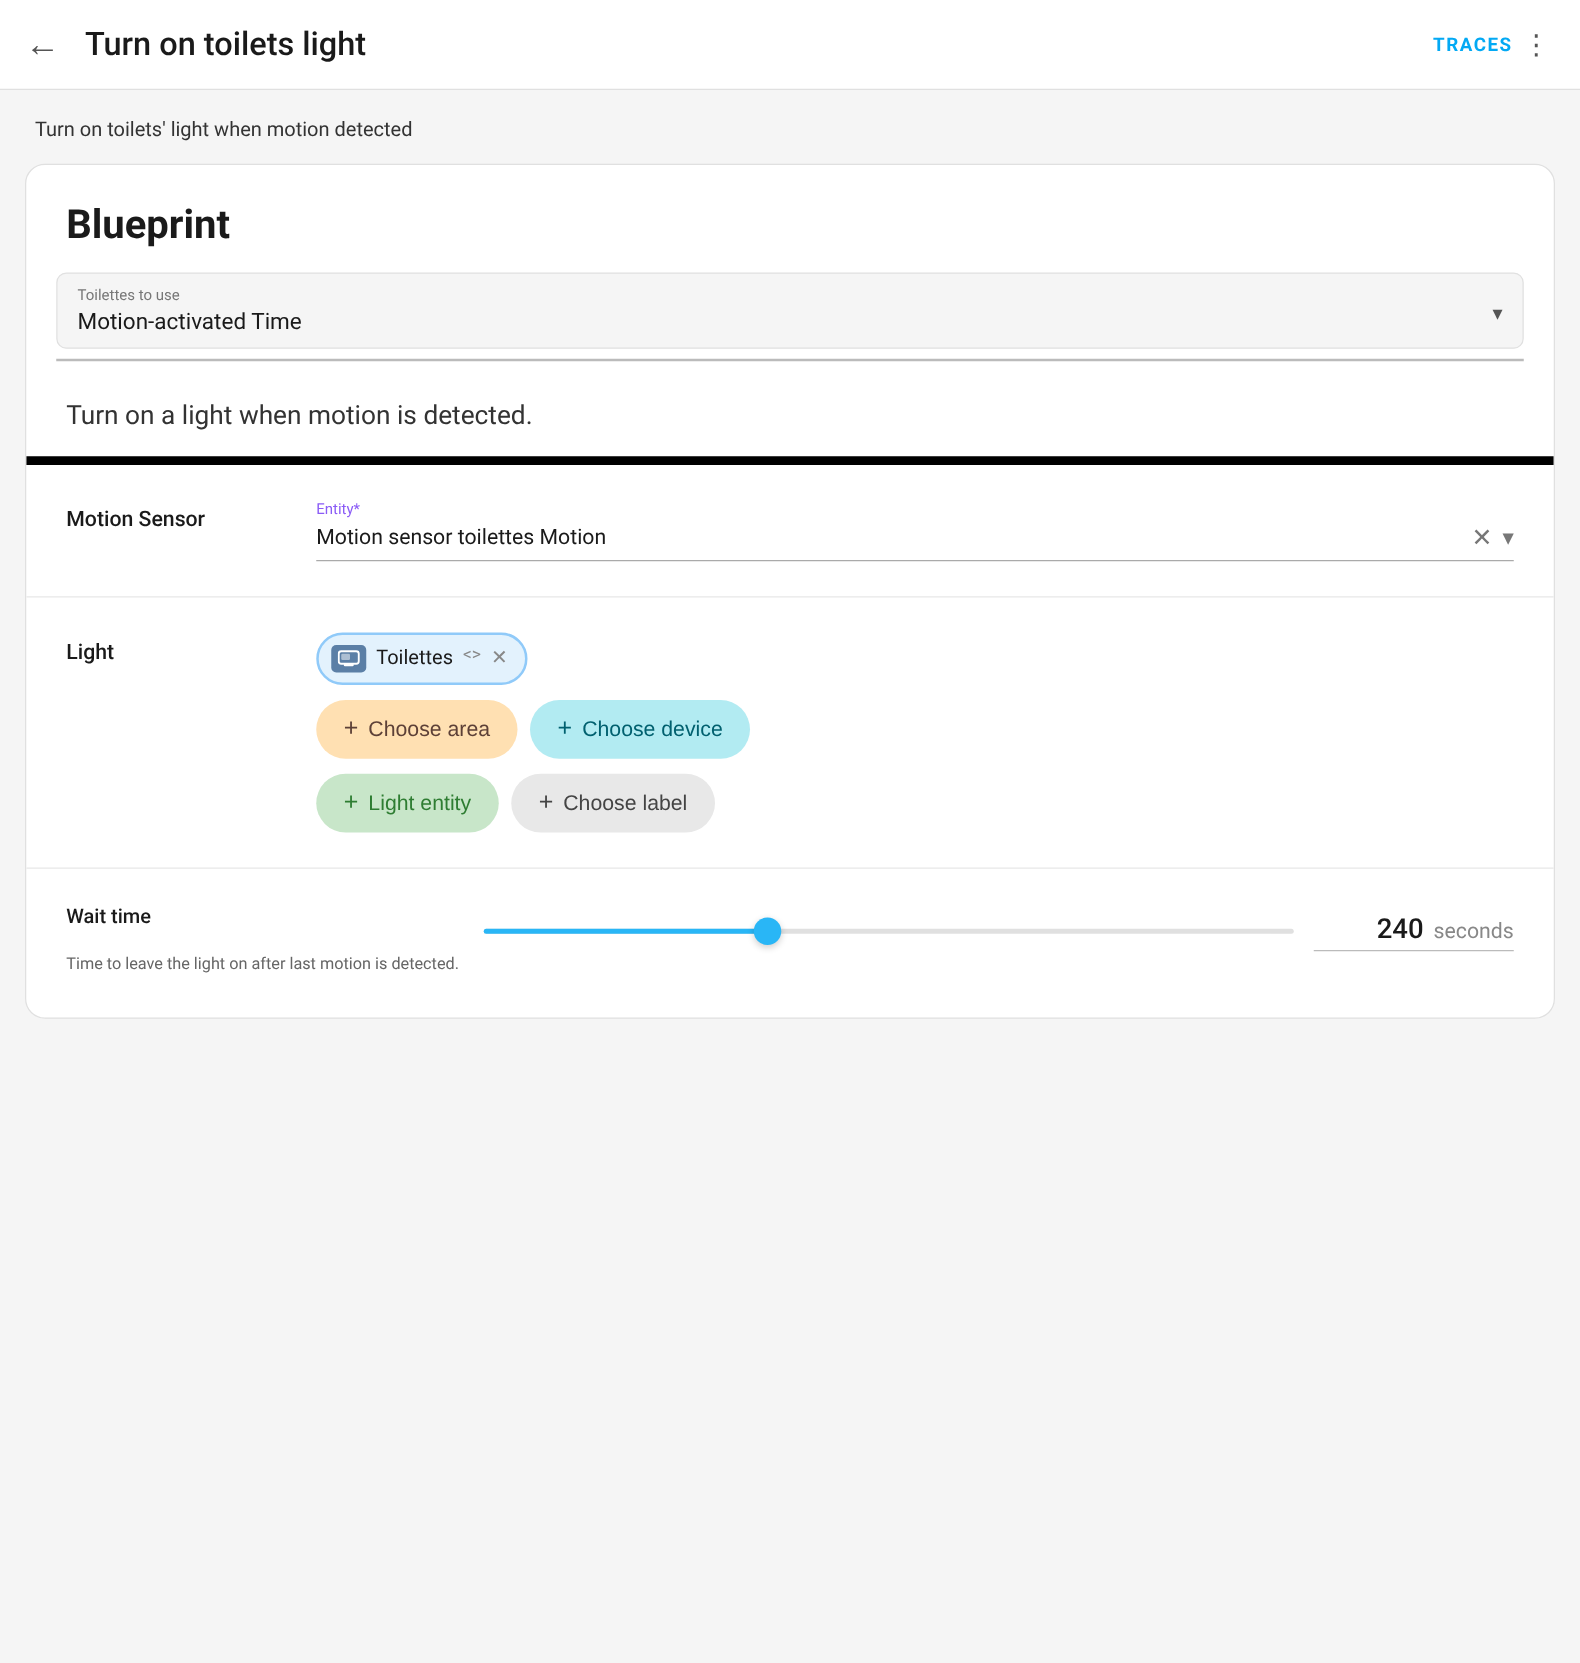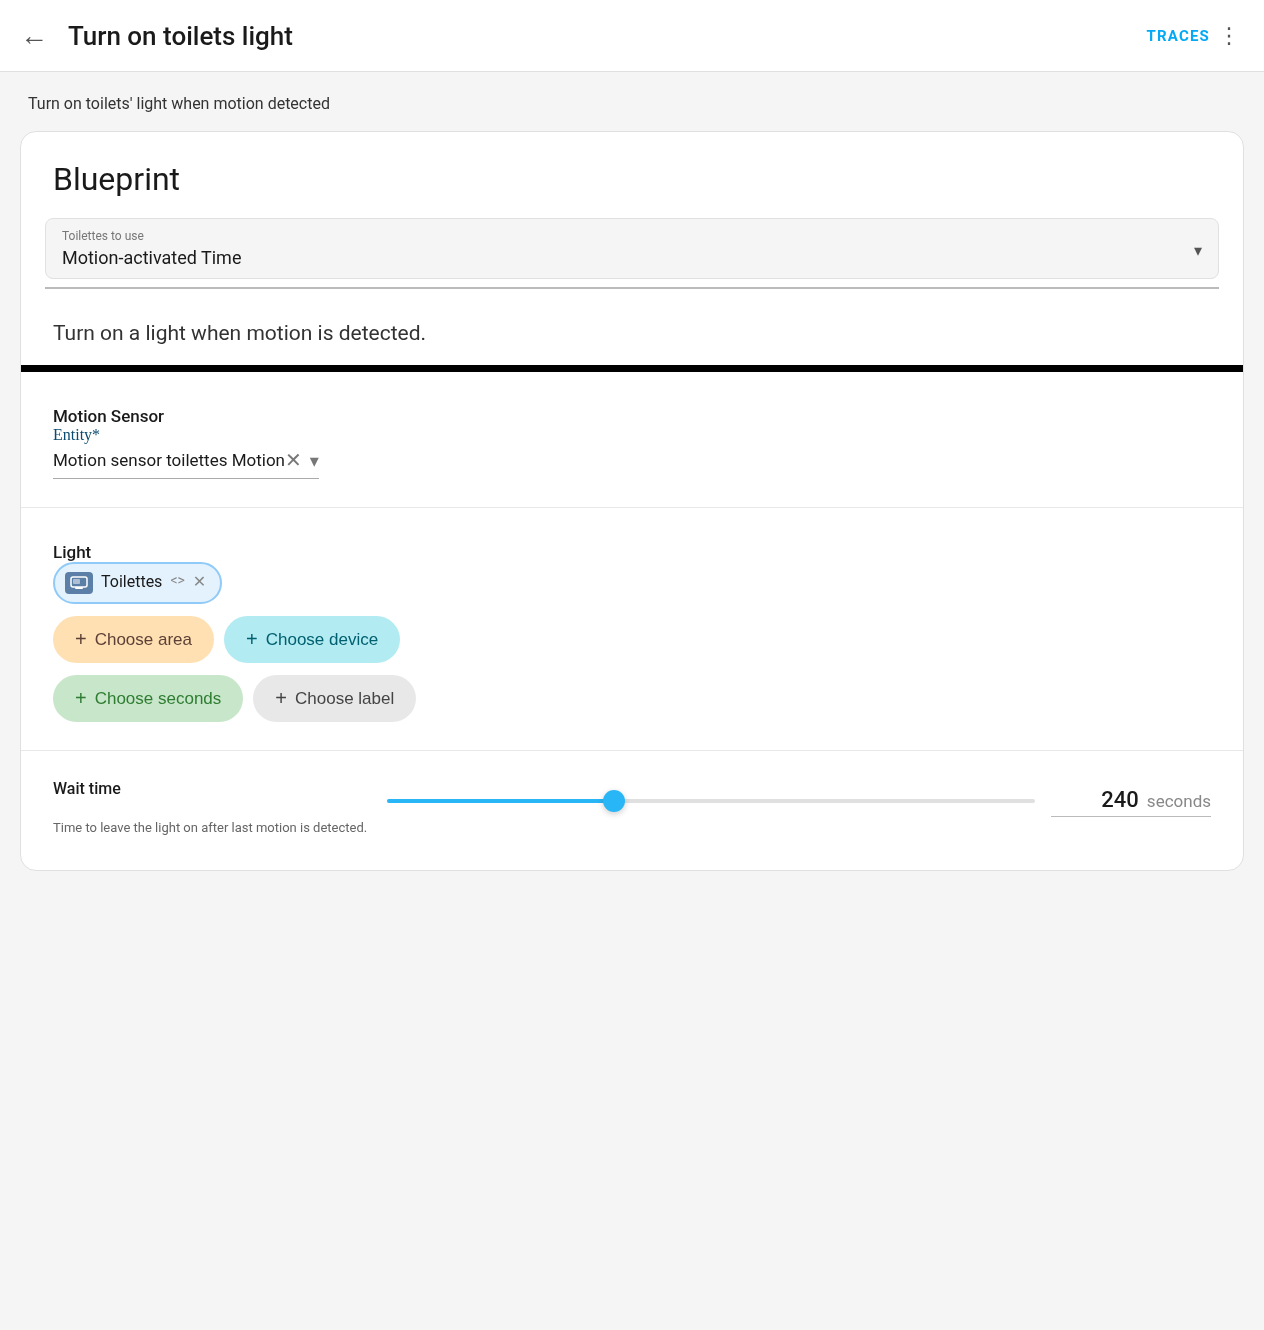--- a/index.html
+++ b/index.html
@@ -63,21 +63,21 @@
       border-radius: 16px;
       margin: 0 20px 24px 20px;
       border: 1px solid #e0e0e0;
       overflow: hidden;
     }
 
     
     .blueprint-header {
       padding: 28px 32px 20px 32px;
       font-size: 32px;
-      font-weight: 400;
+      font-weight: 700;
       color: #1a1a1a;
     }
 
     .blueprint-select-wrap {
       margin: 0 24px 0 24px;
       border: 1px solid #e0e0e0;
       border-radius: 8px;
       padding: 10px 16px 10px 16px;
       background: #f5f5f5;
       display: flex;
@@ -114,21 +114,20 @@
       color: #333;
       border-bottom: 7px solid #000000;
     }
 
     
     .section-row {
       display: flex;
       align-items: flex-start;
       padding: 28px 32px;
       border-bottom: 1px solid #e8e8e8;
-      flex-direction: column;
     }
     .section-label {
       font-size: 17px;
       font-weight: 500;
       color: #1a1a1a;
       min-width: 200px;
       padding-top: 6px;
     }
     .section-content {
       flex: 1;
@@ -138,24 +137,23 @@
     }
 
     
     .entity-field {
       border-bottom: 1px solid #aaa;
       padding-bottom: 6px;
       display: flex;
       flex-direction: column;
     }
     .entity-field-label {
-      font-size: 16px;
-      color: #0c4a6e;
+      font-size: 12px;
+      color: #8b5cf6;
       margin-bottom: 4px;
-      font-family: Liberation Serif, serif;
     }
     .entity-field-row {
       display: flex;
       align-items: center;
       justify-content: space-between;
     }
     .entity-field-value {
       font-size: 17px;
       color: #1a1a1a;
     }
@@ -408,21 +406,21 @@
         </button>
         <button class="choose-btn choose-device">
           <span class="plus">+</span>
           <span>Choose device</span>
         </button>
       </div>
 
       <div class="chip-row">
         <button class="choose-btn choose-entity">
           <span class="plus">+</span>
-          <span>Choose seconds</span>
+          <span>Light entity</span>
         </button>
         <button class="choose-btn choose-label">
           <span class="plus">+</span>
           <span>Choose label</span>
         </button>
       </div>
 
     </div>
   </div>
 

